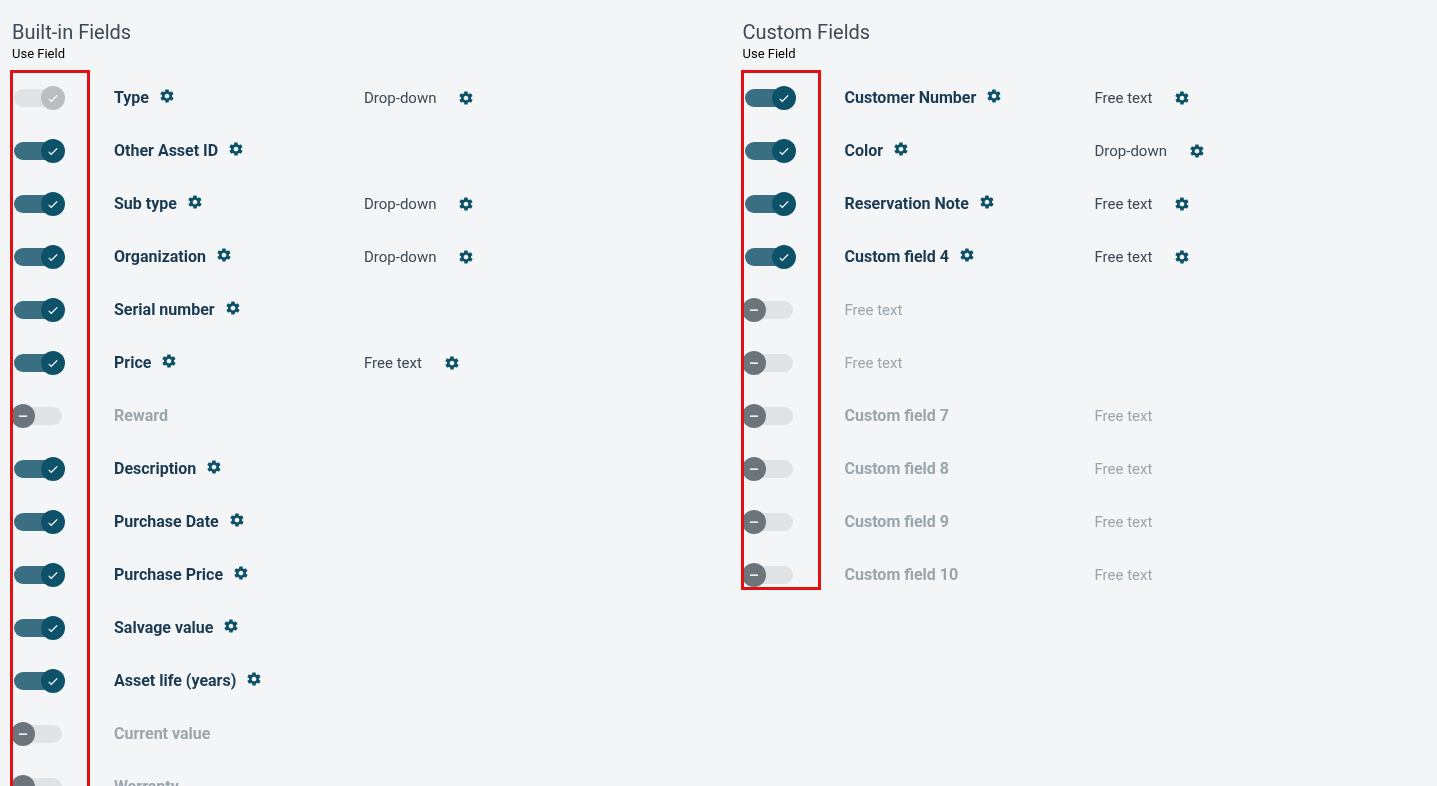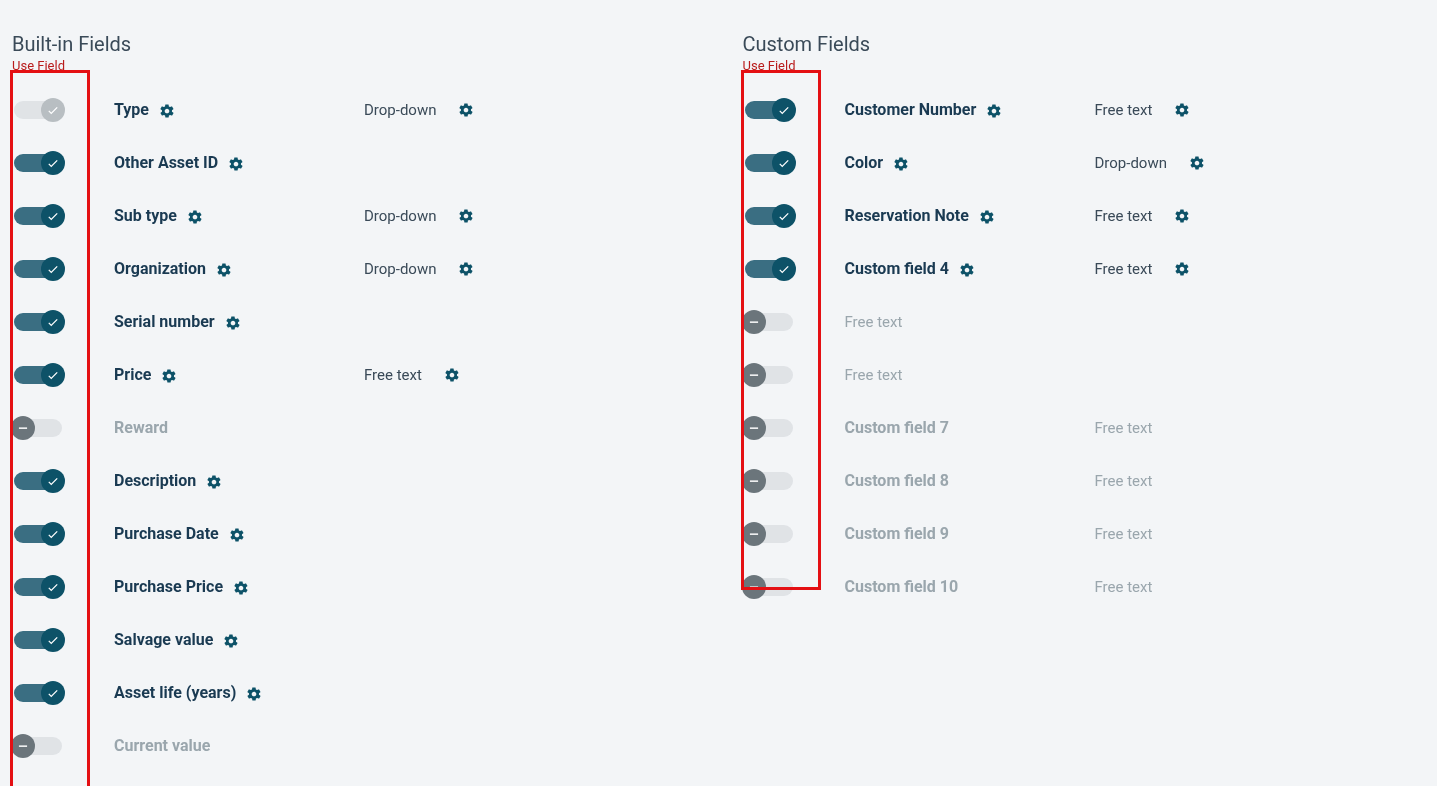--- a/index.html
+++ b/index.html
@@ -16,25 +16,25 @@
     gap: 40px;
   }
   .column {
     flex: 1;
     position: relative;
   }
   .section-header {
     font-size: 20px;
     font-weight: 400;
     color: #3a4a58;
-    margin: 16px 0 2px 4px;
+    margin: 4px 0 2px 4px;
   }
   .subheader {
     font-size: 13px;
-    color: #b91c1c;
+    color: #000000;
     margin: 0 0 10px 4px;
   }
   .red-box {
     position: absolute;
     border: 3px solid #e40f13;
     left: 2px;
     width: 80px;
     top: 54px;
     pointer-events: none;
   }
@@ -78,21 +78,21 @@
   }
   .toggle.locked { background: #e0e3e6; }
   .toggle.locked .knob {
     right: -3px;
     background: #b8bec2;
   }
   .knob svg { width: 14px; height: 14px; }
   .field-label {
     width: 250px;
     display: flex;
-    align-items: flex-end;
+    align-items: flex-start;
     gap: 10px;
   }
   .field-name {
     font-size: 16px;
     font-weight: 700;
     color: #1a3a52;
   }
   .field-name.disabled {
     color: #9aa6ad;
     font-weight: 700;

